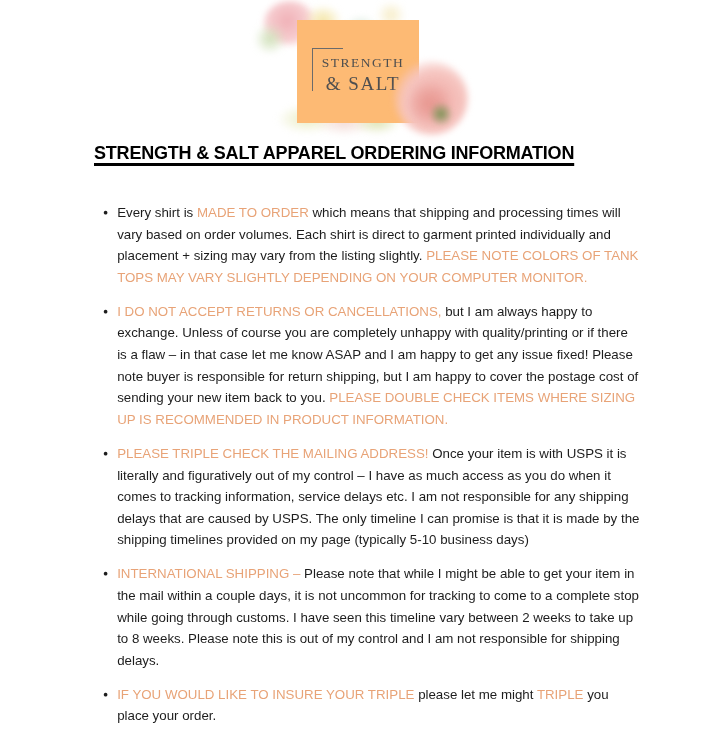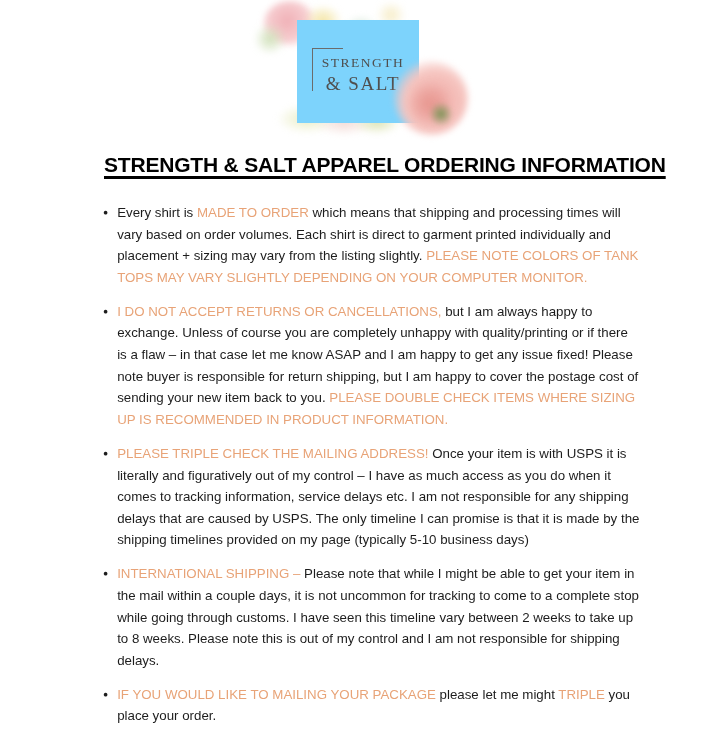--- a/index.html
+++ b/index.html
@@ -22,41 +22,41 @@
   .fl.m1{left:84px;top:12px;width:38px;height:26px;background:radial-gradient(circle, #d6e7d8 0%, rgba(220,235,222,0) 75%);}
   .fl.y2{left:118px;top:-2px;width:30px;height:24px;background:radial-gradient(circle, #f6ecc6 0%, rgba(248,240,205,0) 75%);}
   .fl.l1{left:20px;top:100px;width:58px;height:28px;background:radial-gradient(ellipse, #e9ecc2 0%, rgba(240,242,205,0) 75%);}
   .fl.l2{left:58px;top:103px;width:56px;height:27px;background:radial-gradient(ellipse, #f2d8d2 0%, rgba(247,227,222,0) 75%);}
   .fl.l3{left:96px;top:105px;width:46px;height:24px;background:radial-gradient(ellipse, #dbe2ae 0%, rgba(230,236,190,0) 75%);}
   .fl.p2{left:136px;top:56px;width:74px;height:74px;background:radial-gradient(circle at 55% 55%, #efa9a4 0%, #f6c5c0 52%, rgba(250,226,223,0) 80%);z-index:3;}
   .fl.p2b{left:150px;top:76px;width:42px;height:46px;background:radial-gradient(circle, #e79790 0%, rgba(240,180,173,0) 72%);z-index:3;}
   .fl.g3{left:172px;top:96px;width:22px;height:26px;background:radial-gradient(circle, #7d9457 0%, rgba(150,170,110,0) 72%);z-index:3;filter:blur(2px);}
   .logo-square{
     position:absolute;left:39px;top:15px;width:122px;height:103px;
-    background:#7dd3fc;z-index:2;
+    background:#fdba74;z-index:2;
     display:flex;align-items:center;justify-content:center;
   }
   .logo-text{
     position:relative;z-index:4;
     padding:9px 0 2px 10px;
     font-family:"Liberation Serif", serif;
     color:#4f4f4f;
     text-align:left;
   }
   .logo-text::before{
     content:"";position:absolute;left:0;top:2px;width:30px;height:42px;
     border-left:1px solid #6b6b6b;border-top:1px solid #6b6b6b;
   }
   .logo-line1{font-size:13.5px;letter-spacing:1.5px;}
   .logo-line2{font-size:19px;letter-spacing:1.5px;text-align:center;margin-top:2px;}
 
   
   h1.title{
-    position:absolute;left:94px;top:143px;margin:10px;
-    font-size:21px;font-weight:bold;color:#000000;
+    position:absolute;left:94px;top:143px;margin:0;
+    font-size:18px;font-weight:bold;color:#000000;
     letter-spacing:-0.2px;white-space:nowrap;
     text-decoration:underline;
     text-decoration-thickness:2.5px;
     text-underline-offset:4px;
   }
 
   
   ul.bullets{
     position:absolute;left:103px;top:202px;width:537px;
     margin:0;padding:0;list-style:none;
@@ -109,17 +109,17 @@
       <li>
         <span class="dot" style="font-size: 8.5px;">●</span>
         <span class="text"><span class="accent">PLEASE TRIPLE CHECK THE MAILING ADDRESS!</span><span> Once your item is with USPS it is literally and figuratively out of my control – I have as much access as you do when it comes to tracking information, service delays etc. I am not responsible for any shipping delays that are caused by USPS. The only timeline I can promise is that it is made by the shipping timelines provided on my page (typically 5-10 business days)</span></span>
       </li>
       <li>
         <span class="dot" style="font-size: 8.5px;">●</span>
         <span class="text"><span class="accent">INTERNATIONAL SHIPPING – </span><span>Please note that while I might be able to get your item in the mail within a couple days, it is not uncommon for tracking to come to a complete stop while going through customs. I have seen this timeline vary between 2 weeks to take up to 8 weeks. Please note this is out of my control and I am not responsible for shipping delays.</span></span>
       </li>
       <li>
         <span class="dot" style="font-size: 8.5px;">●</span>
-        <span class="text"><span class="accent">IF YOU WOULD LIKE TO MAILING YOUR PACKAGE </span><span> please let me might </span><span class="accent">TRIPLE</span><span> you place your order.</span></span>
+        <span class="text"><span class="accent">IF YOU WOULD LIKE TO INSURE YOUR TRIPLE </span><span> please let me might </span><span class="accent">TRIPLE</span><span> you place your order.</span></span>
       </li>
     </ul>
 
 </div>
 
 </body></html>

